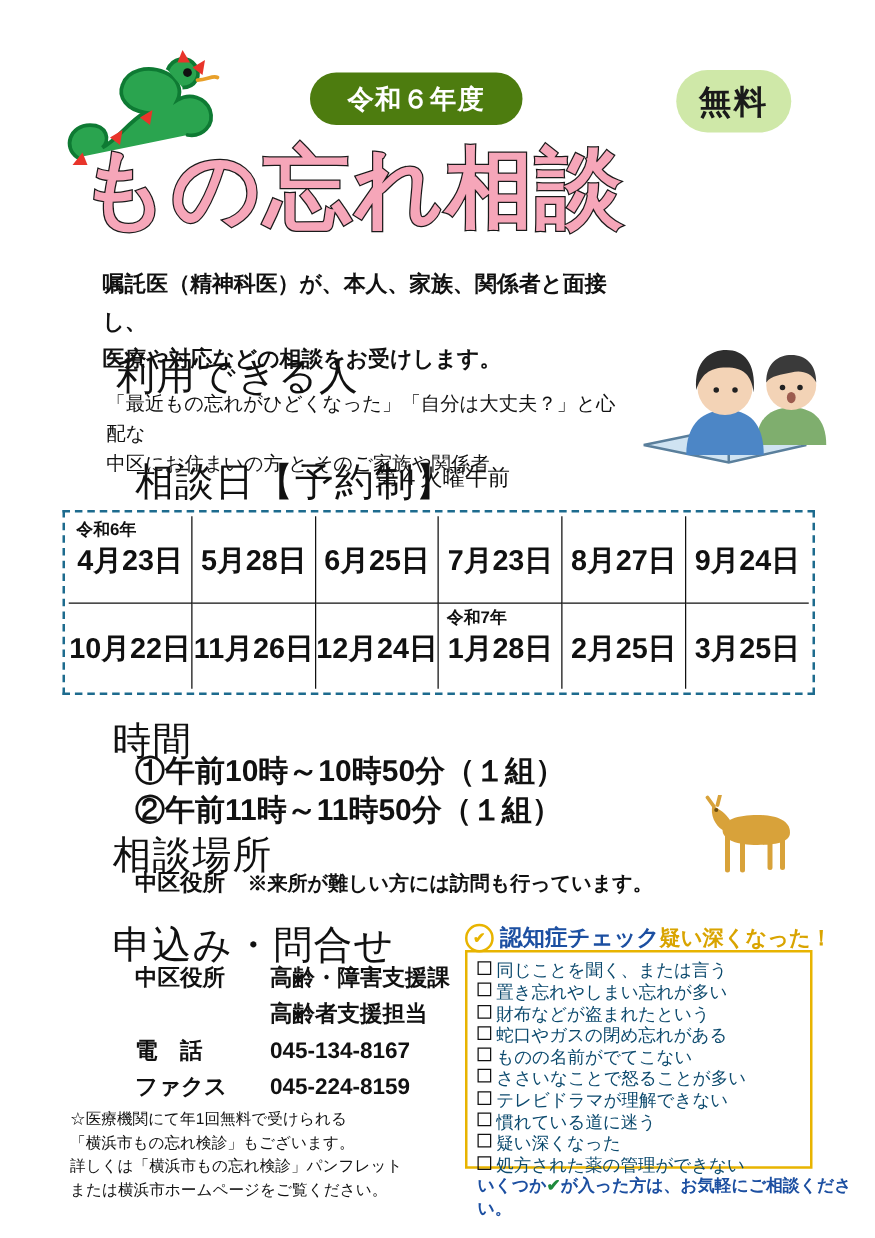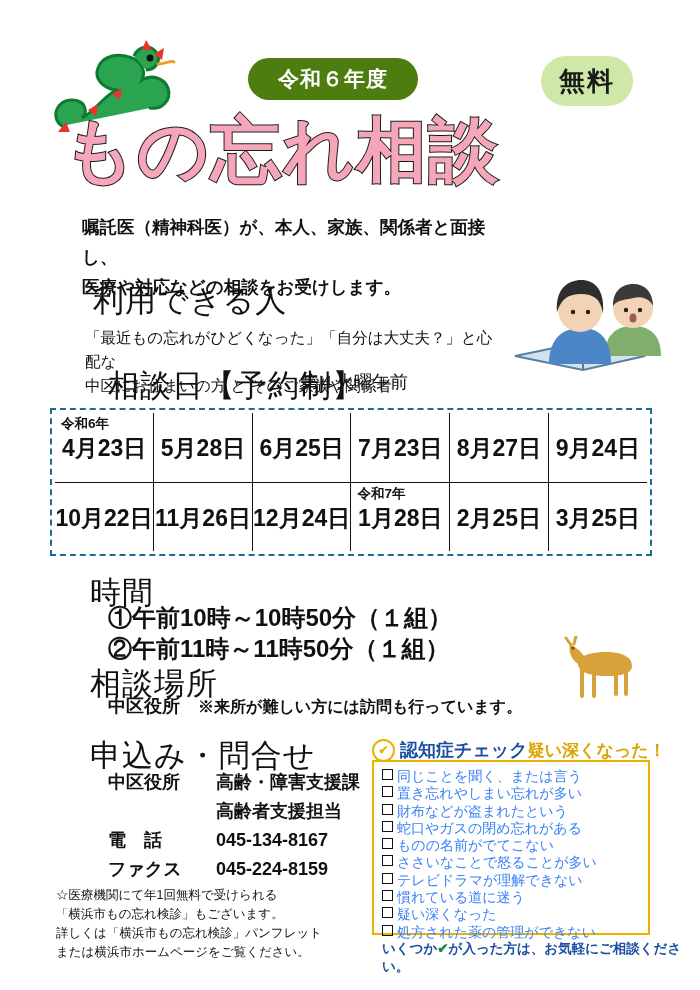--- a/index.html
+++ b/index.html
@@ -114,21 +114,20 @@
   .sec-apply { left: 90px;  top: 735px; }
 
   .users-body {
     position: absolute;
     left: 85px;
     top: 312px;
     width: 420px;
     font-size: 15.5px;
     line-height: 24px;
     color: #111;
-    margin-top: 14px;
   }
   .date-sub {
     position: absolute;
     left: 300px;
     top: 370px;
     font-size: 18px;
     color: #111;
   }
 
   
@@ -272,21 +271,21 @@
     padding: 6px 8px;
   }
   .check-box ul {
     list-style: none;
     margin: 0;
     padding: 0;
   }
   .check-box li {
     font-size: 14px;
     line-height: 17.3px;
-    color: #3b82f6;
+    color: #0c4a6e;
     white-space: nowrap;
   }
   .check-box li .sq {
     display: inline-block;
     width: 9px;
     height: 9px;
     border: 1.3px solid #111;
     margin-right: 4px;
     vertical-align: 1px;
   }

